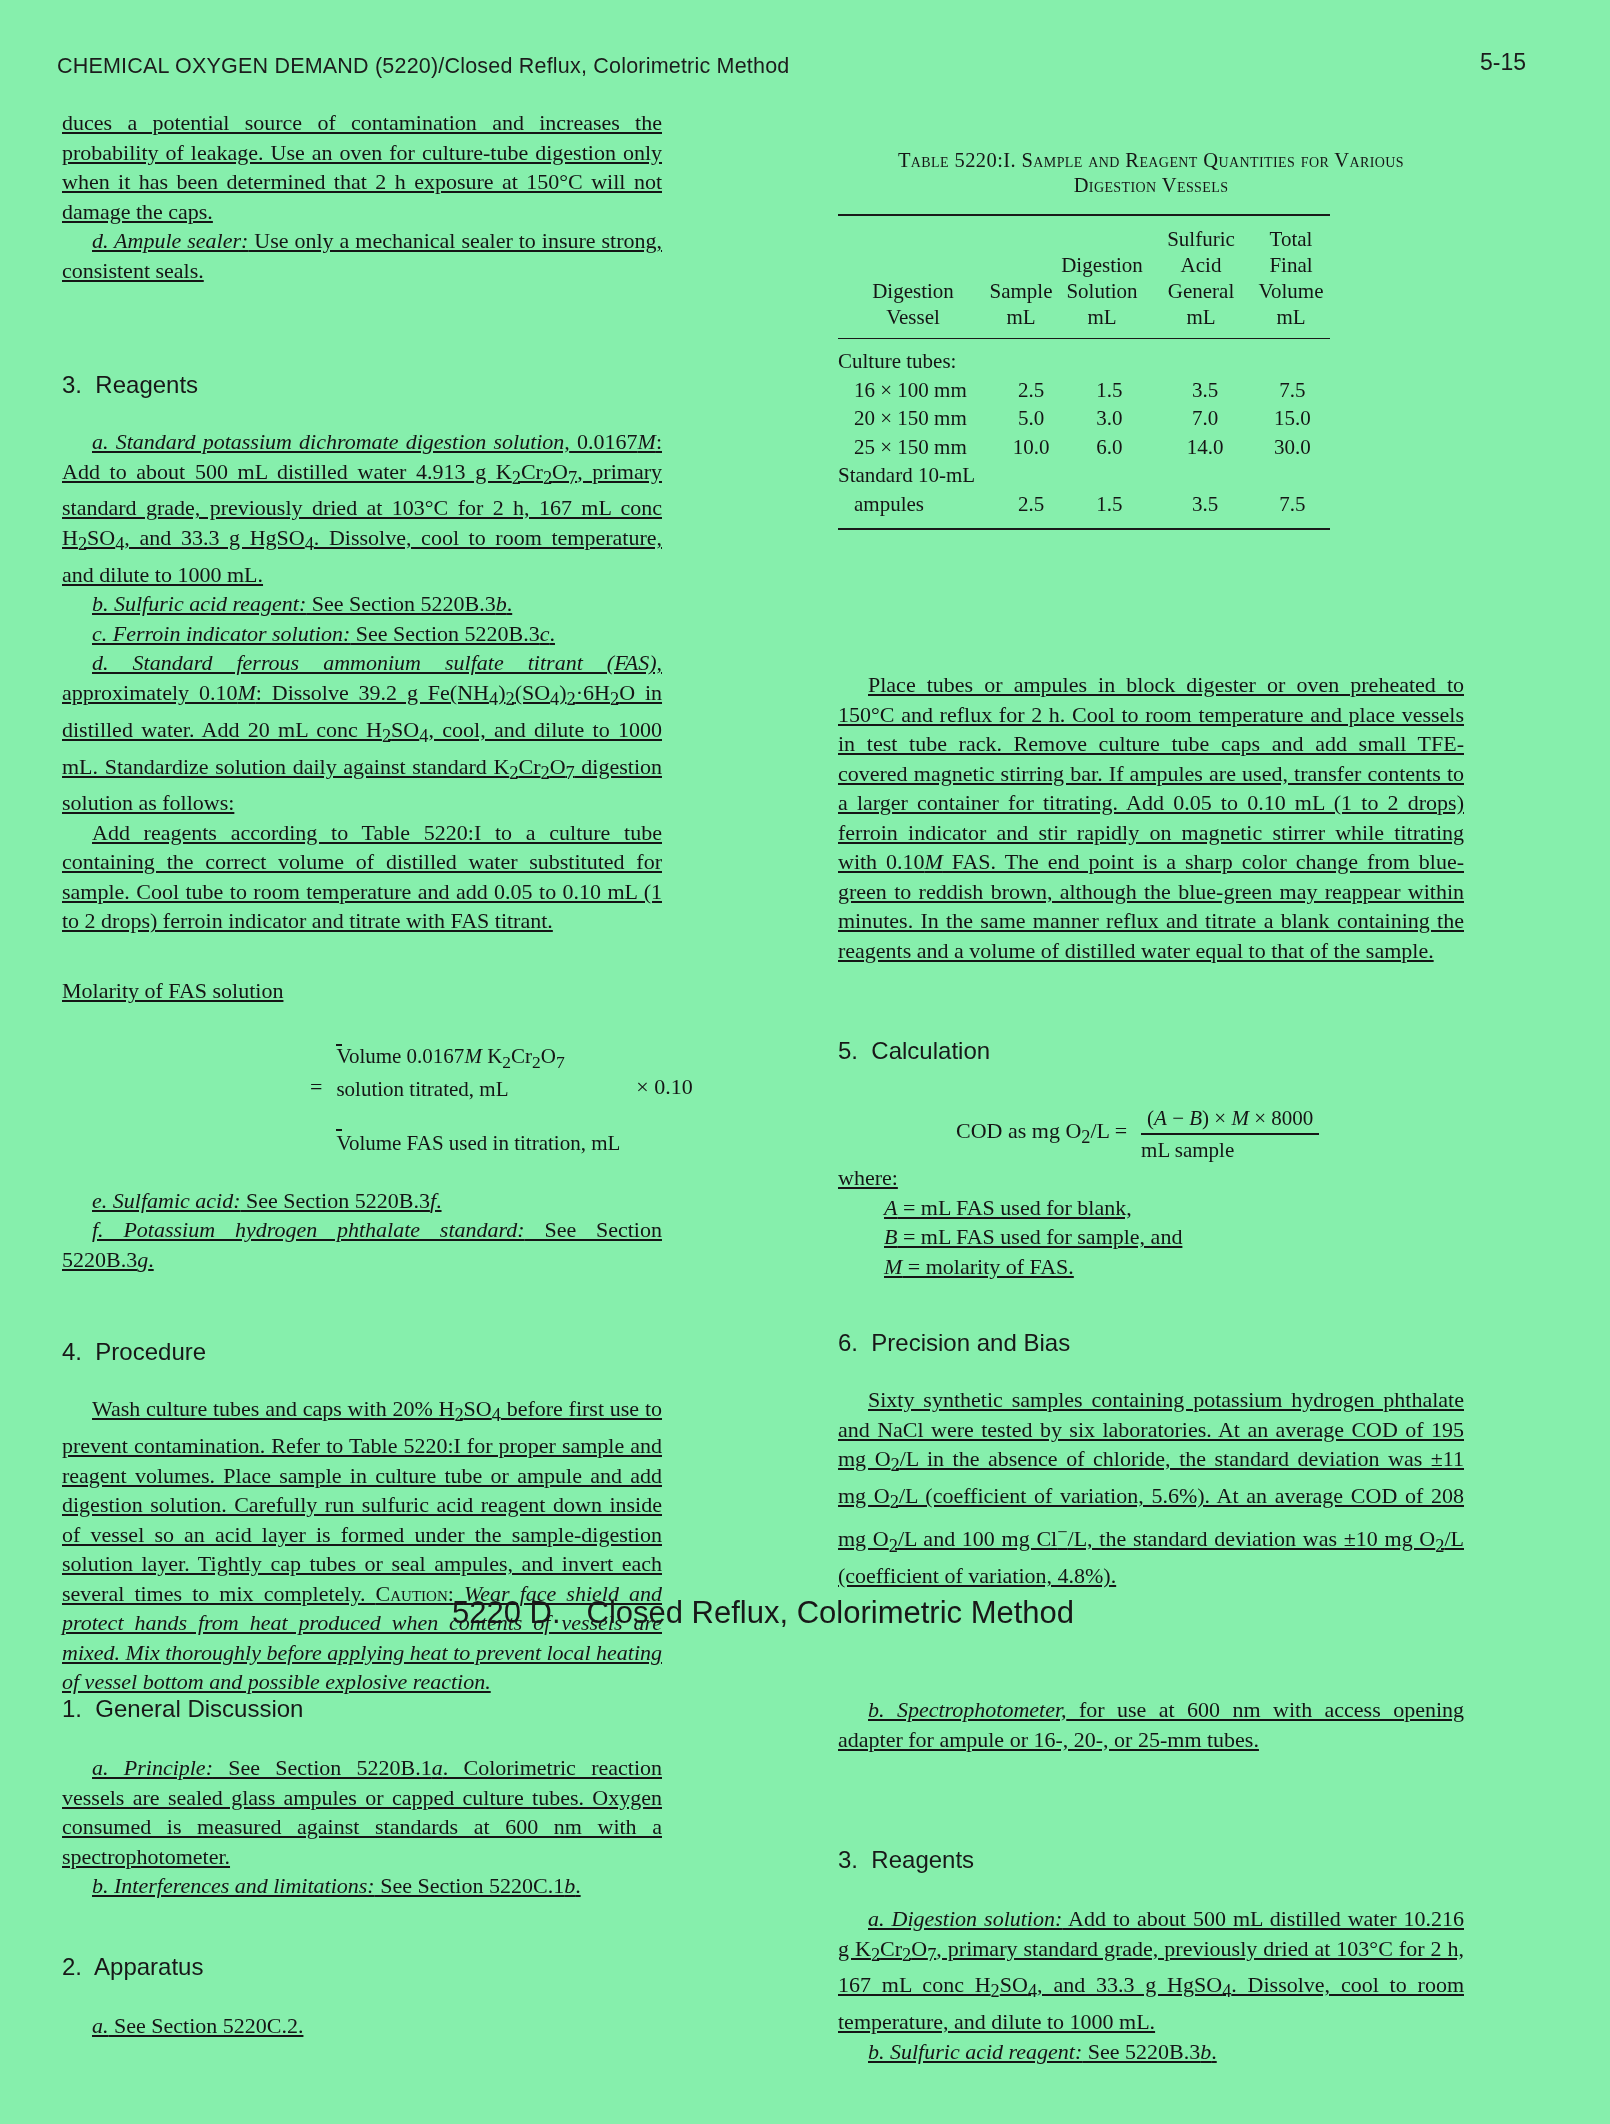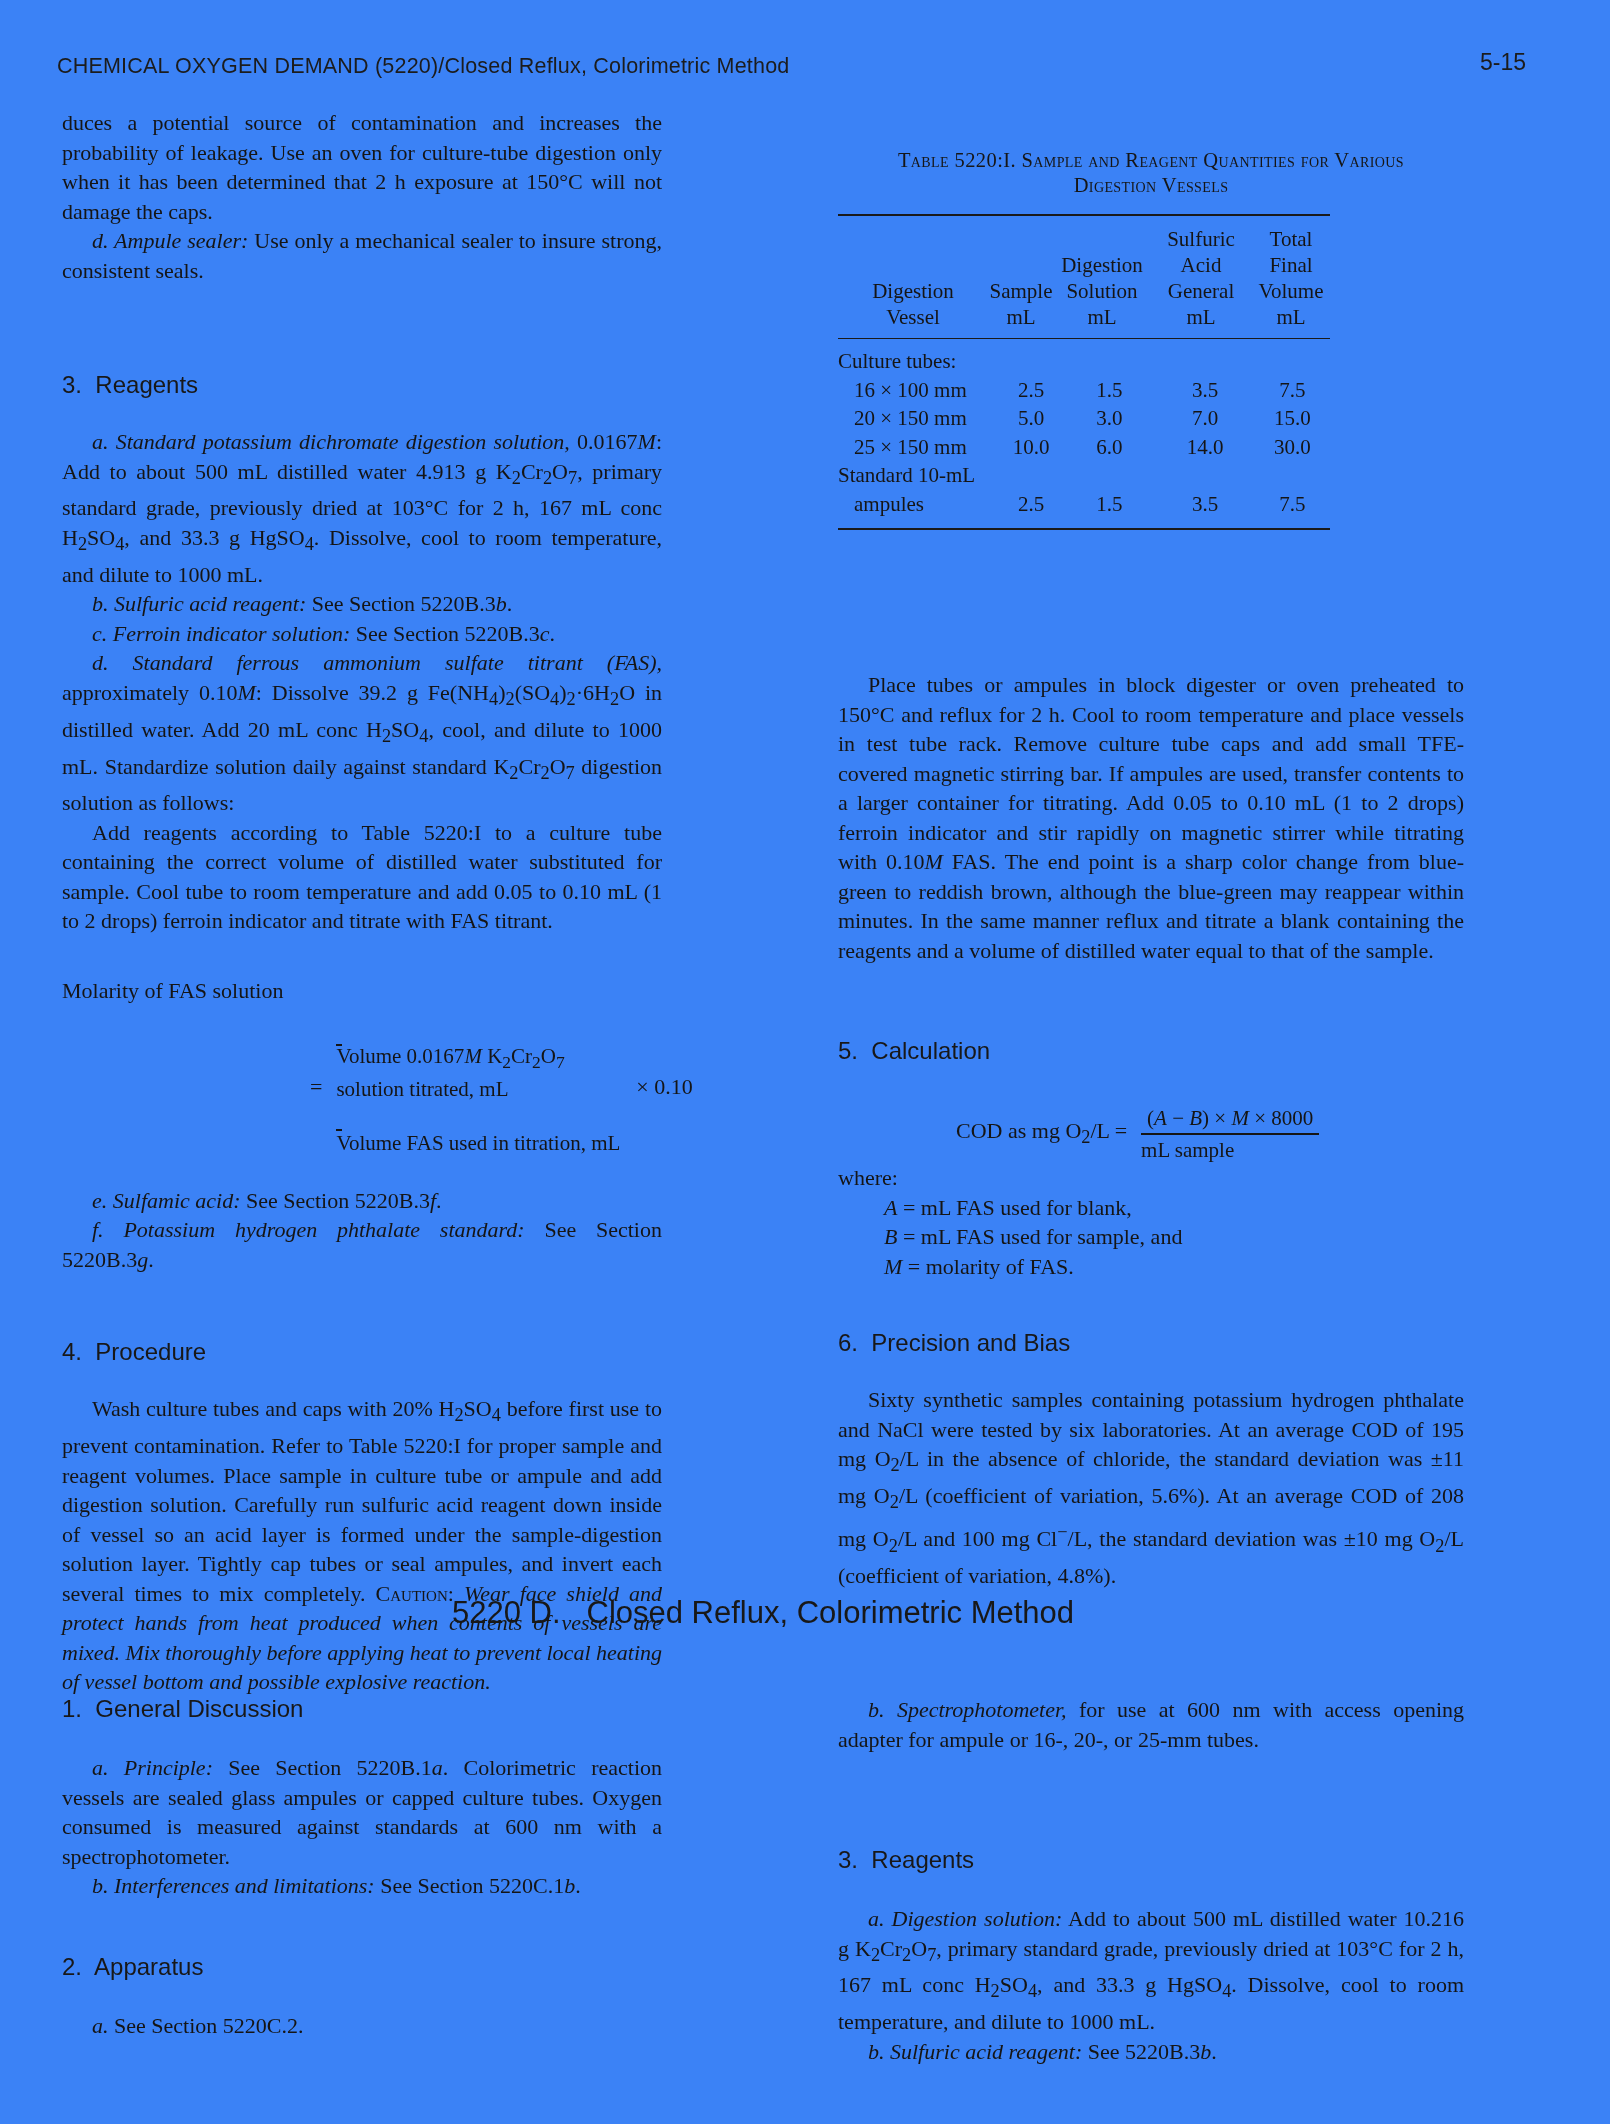--- a/index.html
+++ b/index.html
@@ -1,19 +1,19 @@
 <!DOCTYPE html>
 <html><head>
 <meta charset="utf-8">
 <style>
   html,body{margin:0;padding:0;background:#ffffff;}
   .page{
     position:relative;
     width:1610px;height:2124px;
-    background:#3b82f6;
+    background:#86efac;
     color:#151515;
     font-family:"Liberation Serif","DejaVu Serif",serif;
     font-size:22px;
     line-height:29.5px;
     overflow:hidden;
   }
   
   .running-head{
     position:absolute;top:52px;left:57px;
     font-family:"Liberation Sans","DejaVu Sans",sans-serif;
@@ -24,21 +24,21 @@
     font-family:"Liberation Sans","DejaVu Sans",sans-serif;
     font-size:23px;color:#1c1c1c;
   }
   
   .col{position:absolute;}
   .col-left{left:62px;top:108px;width:600px;}
   .col-right{left:838px;top:112px;width:626px;}
   .col-left-bottom{left:62px;top:1695px;width:600px;}
   .col-right-bottom{left:838px;top:1695px;width:626px;}
   
-  .p{margin:0;text-align:justify;text-indent:30px;}
+  .p{margin:0;text-align:justify;text-indent:30px;text-decoration:underline;}
   .p.noindent{text-indent:0;}
   .sec-h{
     font-family:"Liberation Sans","DejaVu Sans",sans-serif;
     font-size:24px;line-height:28px;font-weight:400;color:#181818;
     white-space:pre;margin:0;
   }
   .sc{font-variant:small-caps;}
   
   .mt12{margin-top:12px}.mt28{margin-top:28px}
   .mt30{margin-top:30px}.mt36{margin-top:36px}.mt40{margin-top:40px}

